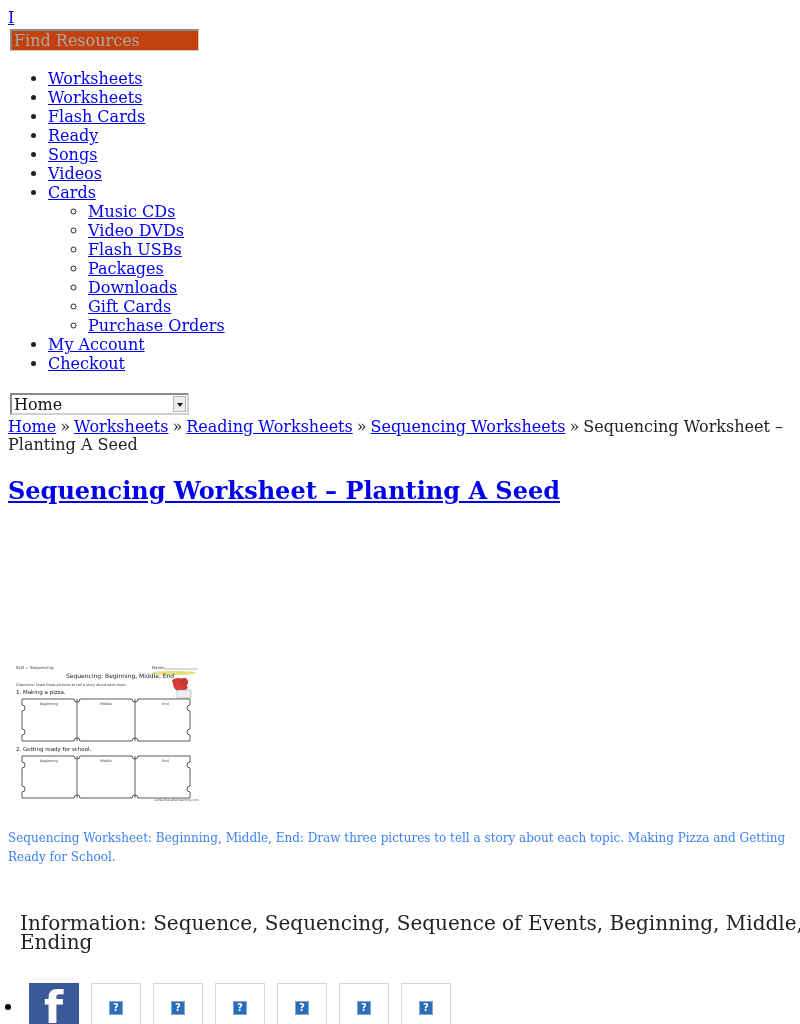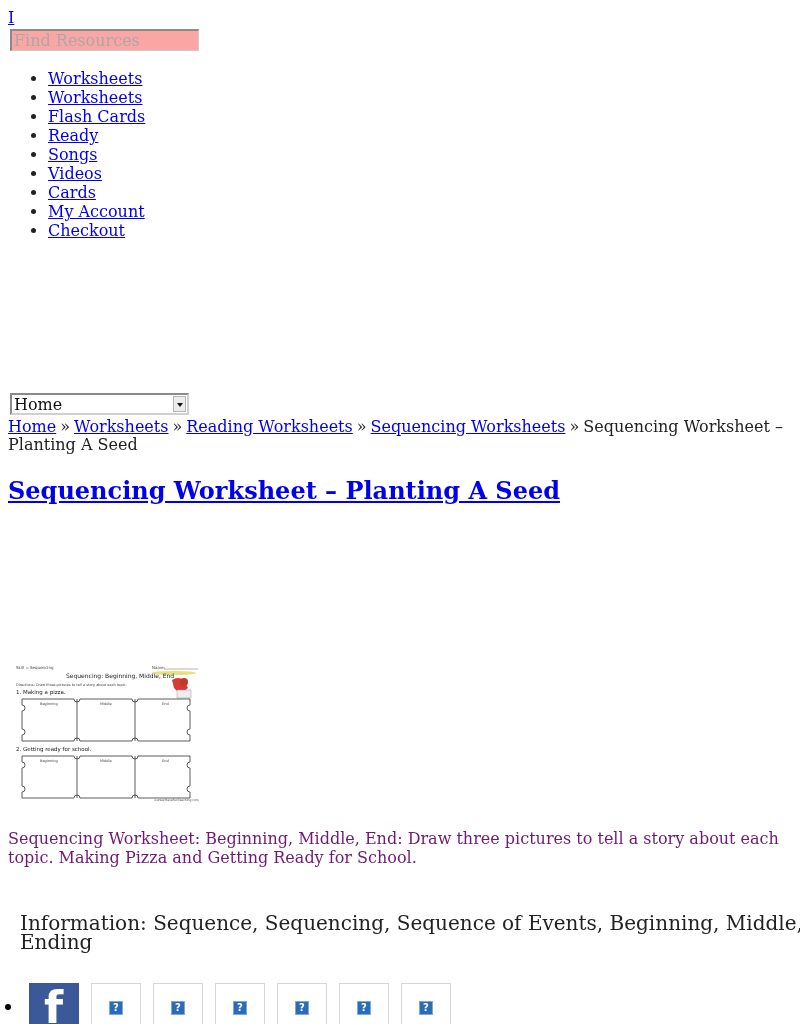--- a/index.html
+++ b/index.html
@@ -6,21 +6,21 @@
   body {
     width: 800px; height: 1024px; overflow: hidden; position: relative;
     font-family: "DejaVu Serif", serif; font-size: 16px; color: #222222;
   }
   a { color: #0000ee; text-decoration: underline; }
   .top-link { position: absolute; left: 8px; top: 8px; font-size: 16px; line-height: 19px; }
   .search-input {
     position: absolute; left: 10px; top: 29px; width: 189px; height: 22px;
     box-sizing: border-box; border: 1px solid #cccccc; border-top: 2px solid #8a8a8a; border-left: 2px solid #8a8a8a;
     font-family: "DejaVu Serif", serif; font-size: 16px; padding: 0 2px; color: #222;
-    background: #fca5a5;
+    background: #c2410c;
   }
   .search-input::placeholder { color: #a9a9a9; }
 
   ul.nav { position: absolute; left: 0; top: 69px; margin: 0; padding-left: 48px; list-style: disc; }
   ul.nav li { line-height: 19px; font-size: 16px; }
   ul.nav ul { list-style: circle; margin: 0; padding-left: 40px; }
 
   .select-wrap {
     position: absolute; left: 10px; top: 393px; width: 179px; height: 22px;
     box-sizing: border-box; border: 2px solid #8a8a8a; border-right-color: #d0d0d0; border-bottom-color: #d0d0d0;
@@ -41,21 +41,21 @@
 
   .page-title {
     position: absolute; left: 8px; top: 477px; margin: 0;
     font-size: 24px; font-weight: bold; line-height: 28px;
   }
 
   .thumb {
     position: absolute; left: 14px; top: 660px; width: 186px; height: 142px; background: #fff;
   }
 
-  .desc { position: absolute; left: 8px; top: 829px; width: 790px; line-height: 19px; font-size: 16px; margin: 0; color: #701a75; }
+  .desc { position: absolute; left: 8px; top: 829px; width: 790px; line-height: 19px; font-size: 12px; margin: 0; color: #3b82f6; }
   .info { position: absolute; left: 8px; top: 902px; width: 790px; line-height: 19px; font-size: 20px; margin: 12px; color: #222; }
 
   ul.share { position: absolute; left: 0; top: 983px; margin: 0; padding-left: 0; list-style: none; }
   ul.share li { position: relative; padding-left: 29px; height: 42px; }
   ul.share li::before {
     content: ""; position: absolute; left: 5px; top: 21px; width: 6px; height: 6px; border-radius: 50%; background: #000;
   }
   .share-row { display: flex; gap: 12px; }
   .fb-btn {
     width: 50px; height: 42px; background: #3b5998; position: relative; overflow: hidden; display: block;
@@ -81,20 +81,29 @@
 <input class="search-input" type="text" placeholder="Find Resources" style="">
 
 <ul class="nav">
   <li><a href="#">Worksheets</a></li>
   <li><a href="#">Worksheets</a></li>
   <li><a href="#">Flash Cards</a></li>
   <li><a href="#">Ready</a></li>
   <li><a href="#">Songs</a></li>
   <li><a href="#">Videos</a></li>
   <li><a href="#">Cards</a>
+    <ul>
+      <li><a href="#">Music CDs</a></li>
+      <li><a href="#">Video DVDs</a></li>
+      <li><a href="#">Flash USBs</a></li>
+      <li><a href="#">Packages</a></li>
+      <li><a href="#">Downloads</a></li>
+      <li><a href="#">Gift Cards</a></li>
+      <li><a href="#">Purchase Orders</a></li>
+    </ul>
   </li>
   <li><a href="#">My Account</a></li>
   <li><a href="#">Checkout</a></li>
 </ul>
 
 <div class="select-wrap">
   <span class="select-value">Home</span>
   <span class="select-arrow"></span>
 </div>
 

